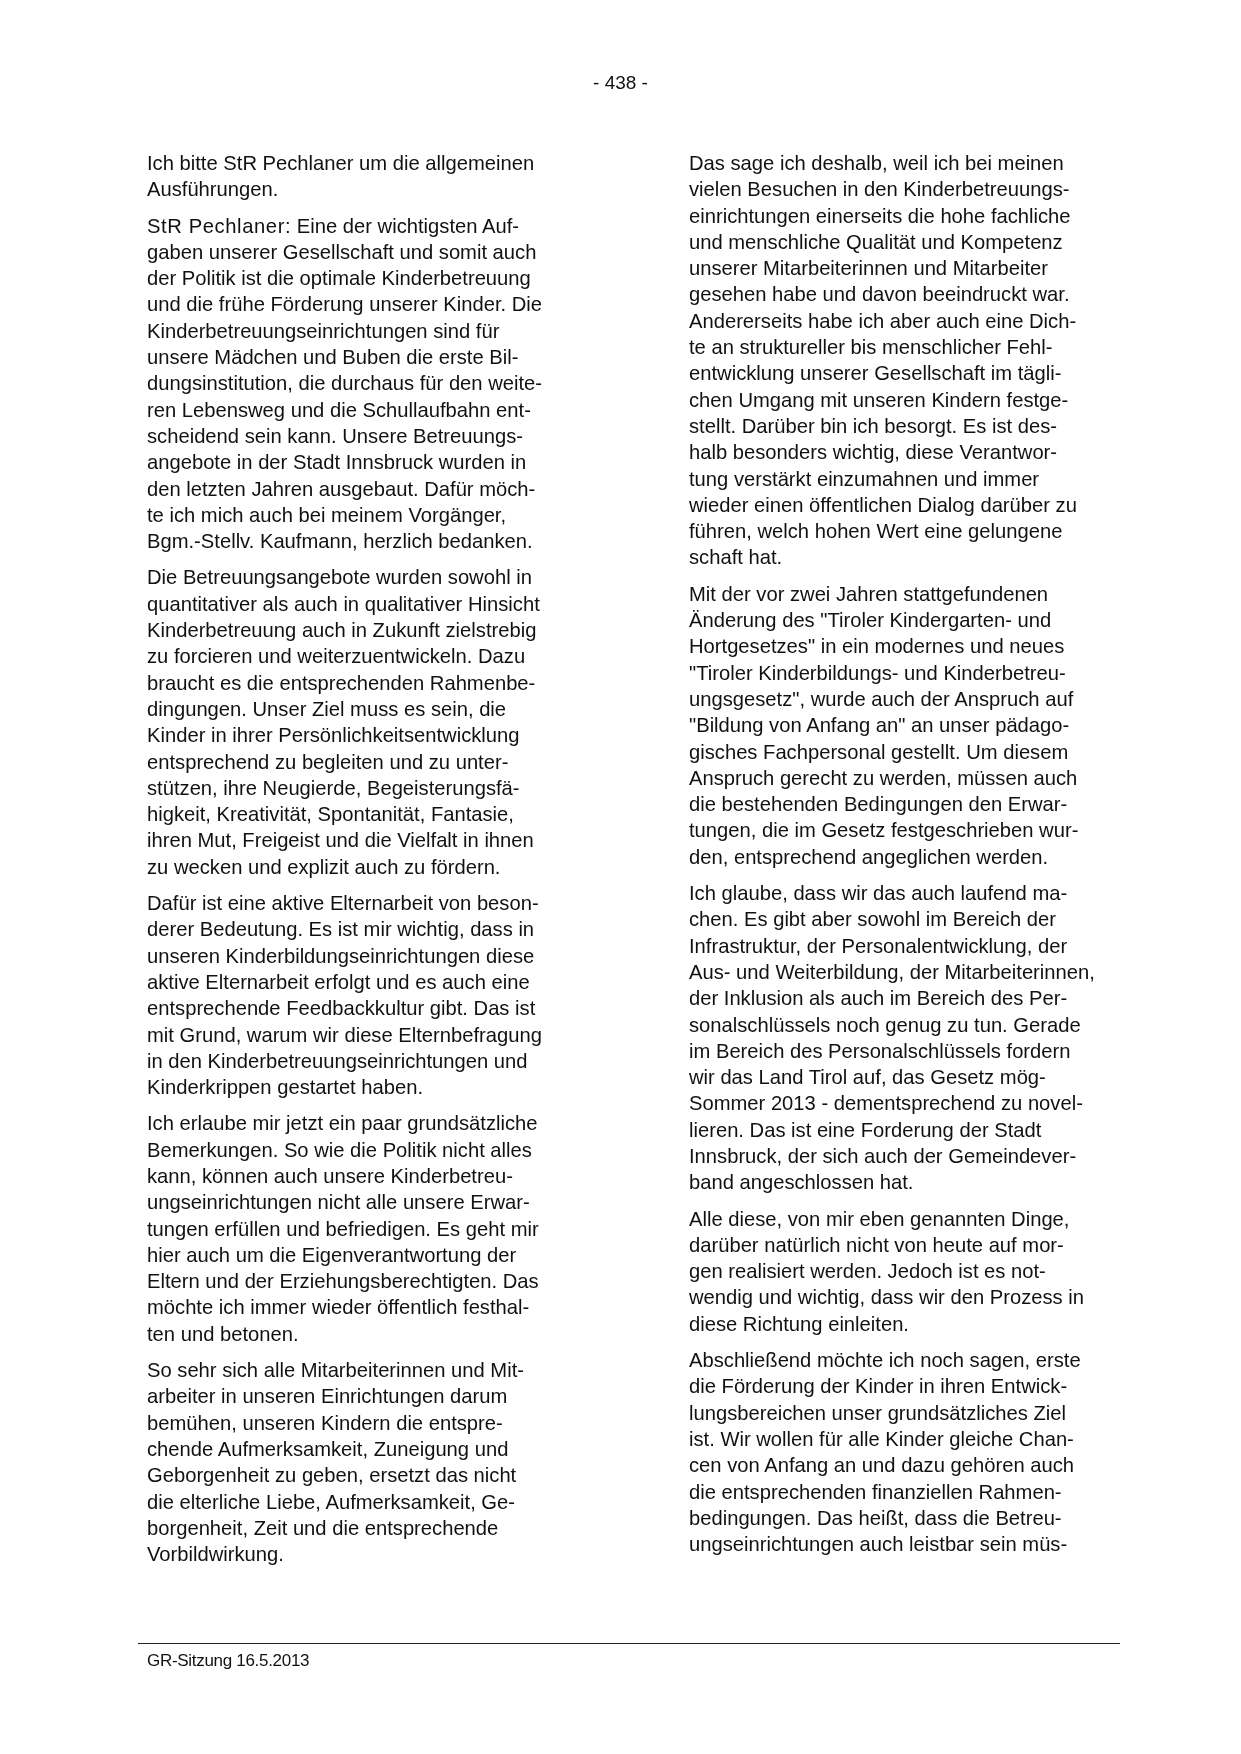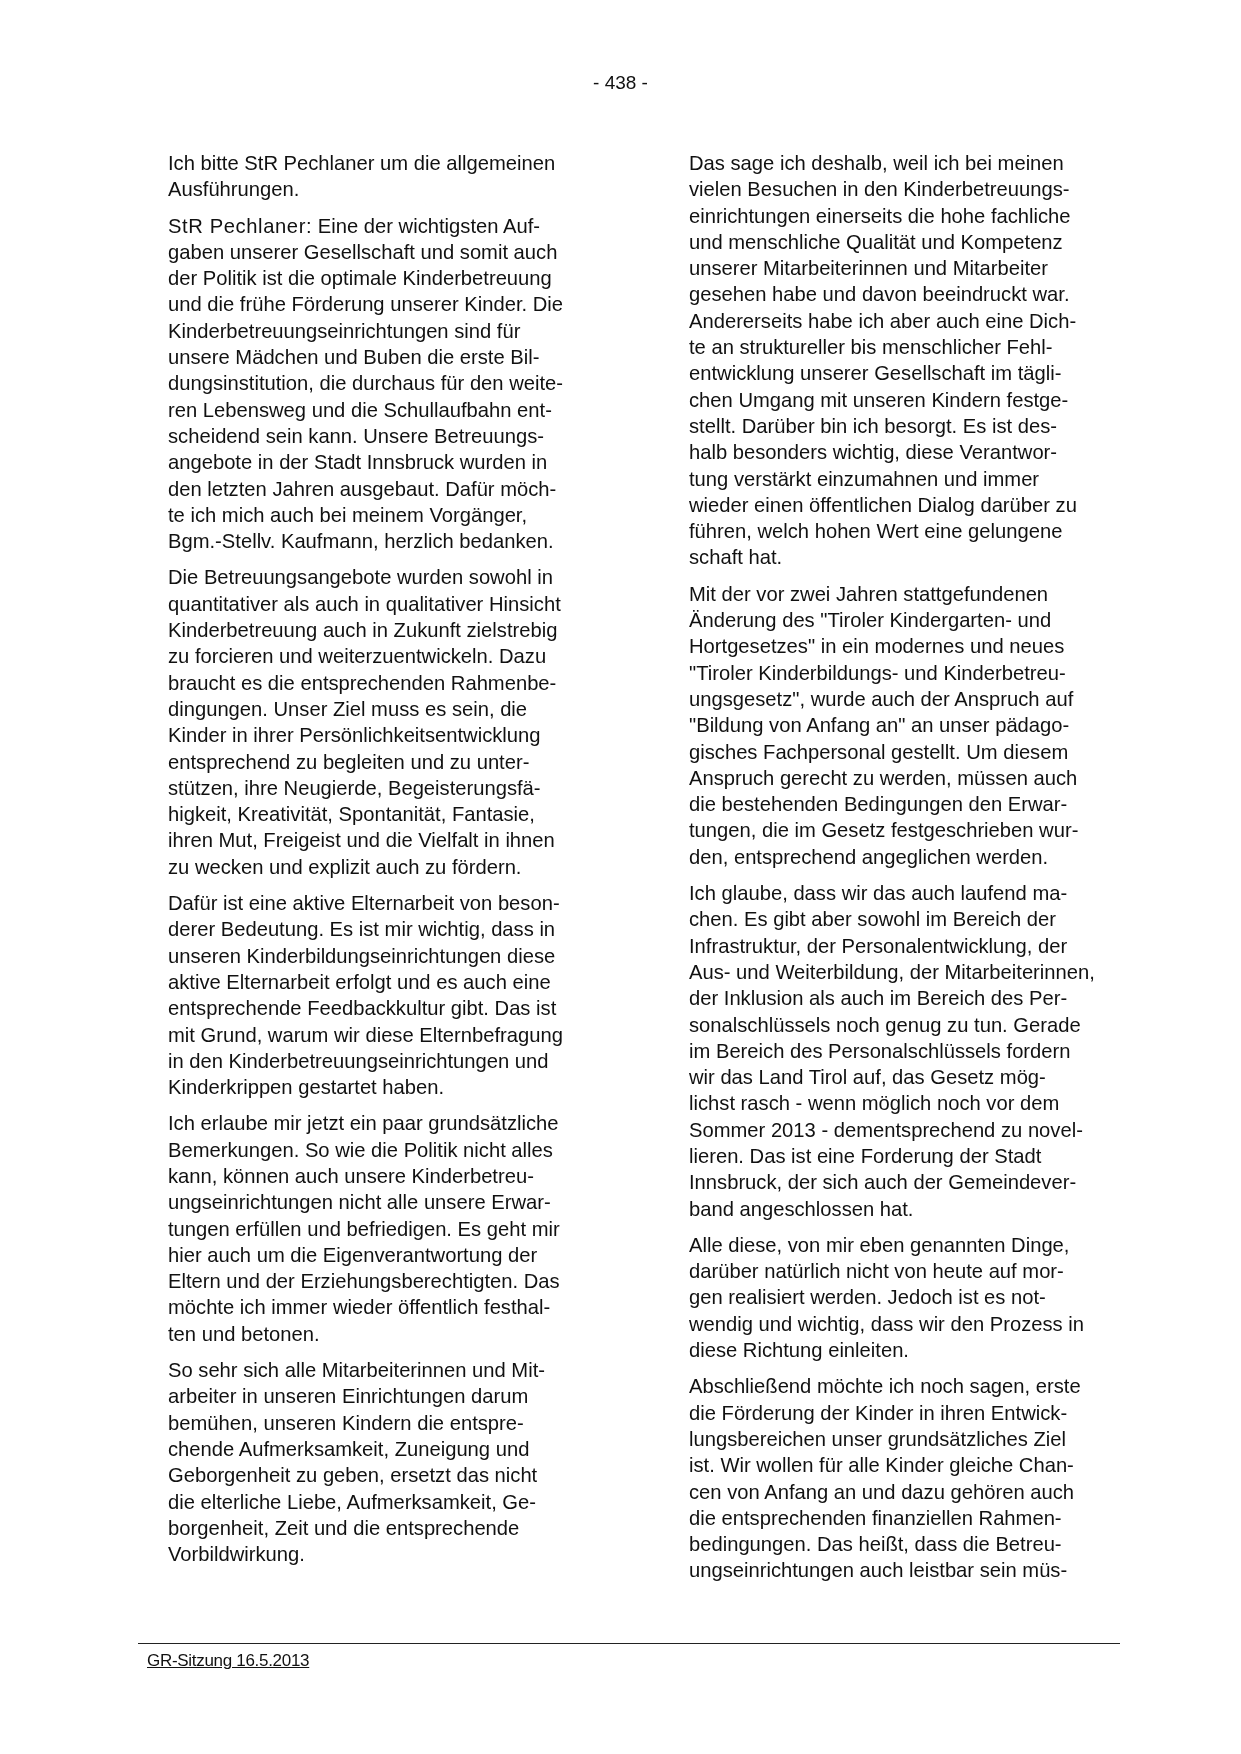--- a/index.html
+++ b/index.html
@@ -1,28 +1,28 @@
 <!DOCTYPE html>
 <html><head>
 <meta charset="utf-8">
 <style>
   html, body { margin: 0; padding: 0; background: #ffffff; }
   body { width: 1241px; height: 1754px; position: relative; overflow: hidden;
          font-family: "Liberation Sans", sans-serif; color: #111; }
   .page-number { position: absolute; top: 72px; left: 0; width: 1241px; text-align: center;
                  font-size: 19px; }
   .col { position: absolute; top: 150px; width: 440px; font-size: 20.2px; line-height: 26.3px; }
-  .col-left { left: 147px; margin-left: 21px; }
+  .col-left { left: 147px; }
   .col-right { left: 689px; }
   .line { display: block; white-space: nowrap; }
   .para { margin: 0 0 10px 0; }
   .speaker { letter-spacing: 0.6px; }
   .footer-rule { position: absolute; top: 1643px; left: 138px; width: 982px; height: 0;
                  border-top: 1.5px solid #222; }
-  .footer-text { position: absolute; top: 1651px; left: 147px; font-size: 17px; letter-spacing: -0.3px; text-decoration: underline; }
+  .footer-text { position: absolute; top: 1651px; left: 147px; font-size: 17px; letter-spacing: -0.3px; }
 </style>
 </head>
 <body>
 
 <div class="page-number">- 438 -</div>
 
 <div class="col col-left" id="col-left">
     <div class="para">
       <span class="line">Ich bitte StR Pechlaner um die allgemeinen</span>
       <span class="line">Ausführungen.</span>
@@ -122,21 +122,20 @@
     </div>
     <div class="para">
       <span class="line">Ich glaube, dass wir das auch laufend ma-</span>
       <span class="line">chen. Es gibt aber sowohl im Bereich der</span>
       <span class="line">Infrastruktur, der Personalentwicklung, der</span>
       <span class="line">Aus- und Weiterbildung, der Mitarbeiterinnen,</span>
       <span class="line">der Inklusion als auch im Bereich des Per-</span>
       <span class="line">sonalschlüssels noch genug zu tun. Gerade</span>
       <span class="line">im Bereich des Personalschlüssels fordern</span>
       <span class="line">wir das Land Tirol auf, das Gesetz mög-</span>
-      <span class="line">lichst rasch - wenn möglich noch vor dem</span>
       <span class="line">Sommer 2013 - dementsprechend zu novel-</span>
       <span class="line">lieren. Das ist eine Forderung der Stadt</span>
       <span class="line">Innsbruck, der sich auch der Gemeindever-</span>
       <span class="line">band angeschlossen hat.</span>
     </div>
     <div class="para">
       <span class="line">Alle diese, von mir eben genannten Dinge,</span>
       <span class="line">darüber natürlich nicht von heute auf mor-</span>
       <span class="line">gen realisiert werden. Jedoch ist es not-</span>
       <span class="line">wendig und wichtig, dass wir den Prozess in</span>

